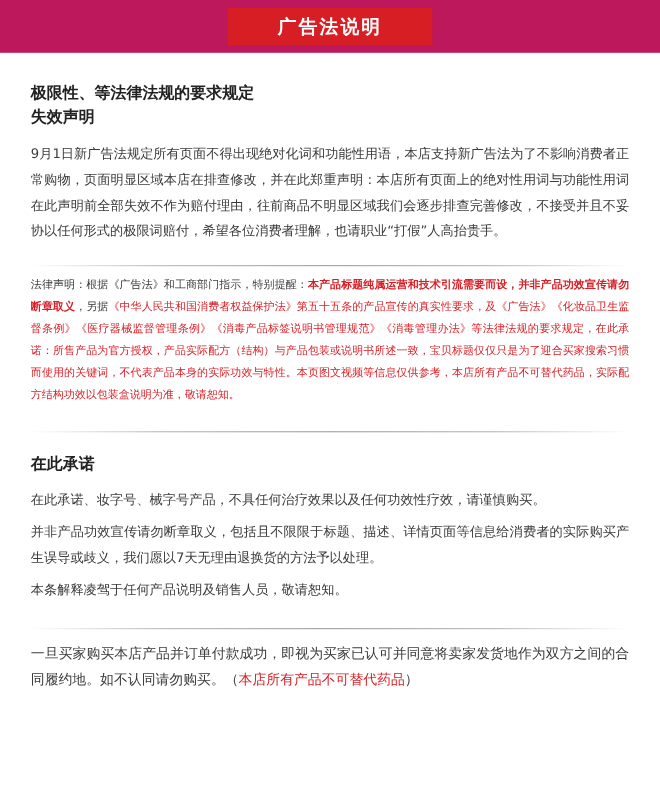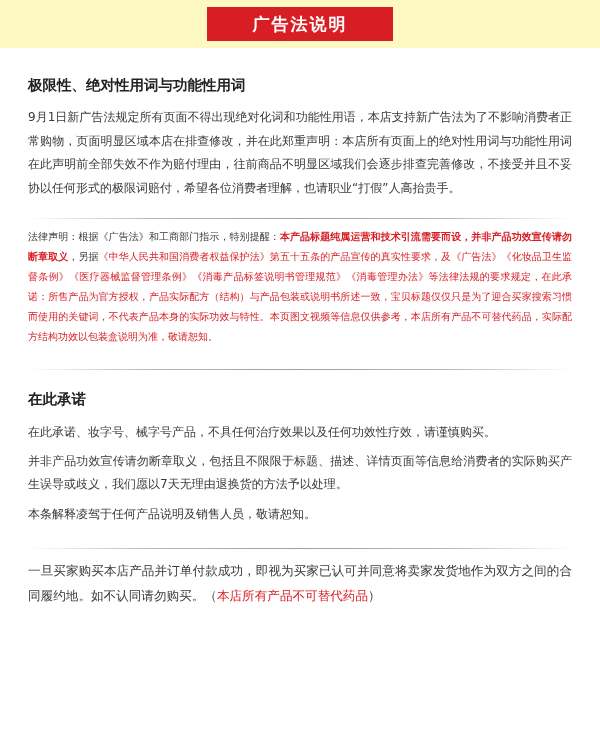--- a/index.html
+++ b/index.html
@@ -17,21 +17,21 @@
     min-height: 731px;
     box-sizing: border-box;
     background: #ffffff;
     position: relative;
     overflow: hidden;
   }
 
   
   .banner {
     height: 48px;
-    background: #fef9c3;
+    background: #be185d;
     display: flex;
     align-items: center;
     justify-content: center;
   }
   .banner-box {
     width: 186px;
     height: 34px;
     background: #d81e25;
     display: flex;
     align-items: center;
@@ -110,21 +110,22 @@
   <div class="banner">
     <div class="banner-box">
       <span class="banner-title">广告法说明</span>
     </div>
   </div>
 
   <div class="content">
 
     <div class="section">
       <h2 class="sec-title">
-        <span>极限性、绝对性用词与功能性用词</span>
+        <span>极限性、等法律法规的要求规定</span>
+        <span class="line2">失效声明</span>
       </h2>
       <p class="para">9月1日新广告法规定所有页面不得出现绝对化词和功能性用语，本店支持新广告法为了不影响消费者正常购物，页面明显区域本店在排查修改，并在此郑重声明：本店所有页面上的绝对性用词与功能性用词在此声明前全部失效不作为赔付理由，往前商品不明显区域我们会逐步排查完善修改，不接受并且不妥协以任何形式的极限词赔付，希望各位消费者理解，也请职业“打假”人高抬贵手。</p>
     </div>
 
     <div class="divider top"></div>
 
     <div class="section legal">
       <p class="para"><span>法律声明：根据《广告法》和工商部门指示，特别提醒：</span><span class="em-red bold">本产品标题纯属运营和技术引流需要而设，并非产品功效宣传请勿断章取义</span><span>，另据</span><span class="em-red">《中华人民共和国消费者权益保护法》第五十五条的产品宣传的真实性要求，及《广告法》《化妆品卫生监督条例》《医疗器械监督管理条例》《消毒产品标签说明书管理规范》《消毒管理办法》等法律法规的要求规定，在此承诺：所售产品为官方授权，产品实际配方（结构）与产品包装或说明书所述一致，宝贝标题仅仅只是为了迎合买家搜索习惯而使用的关键词，不代表产品本身的实际功效与特性。本页图文视频等信息仅供参考，本店所有产品不可替代药品，实际配方结构功效以包装盒说明为准，敬请恕知。</span></p>
     </div>
 

